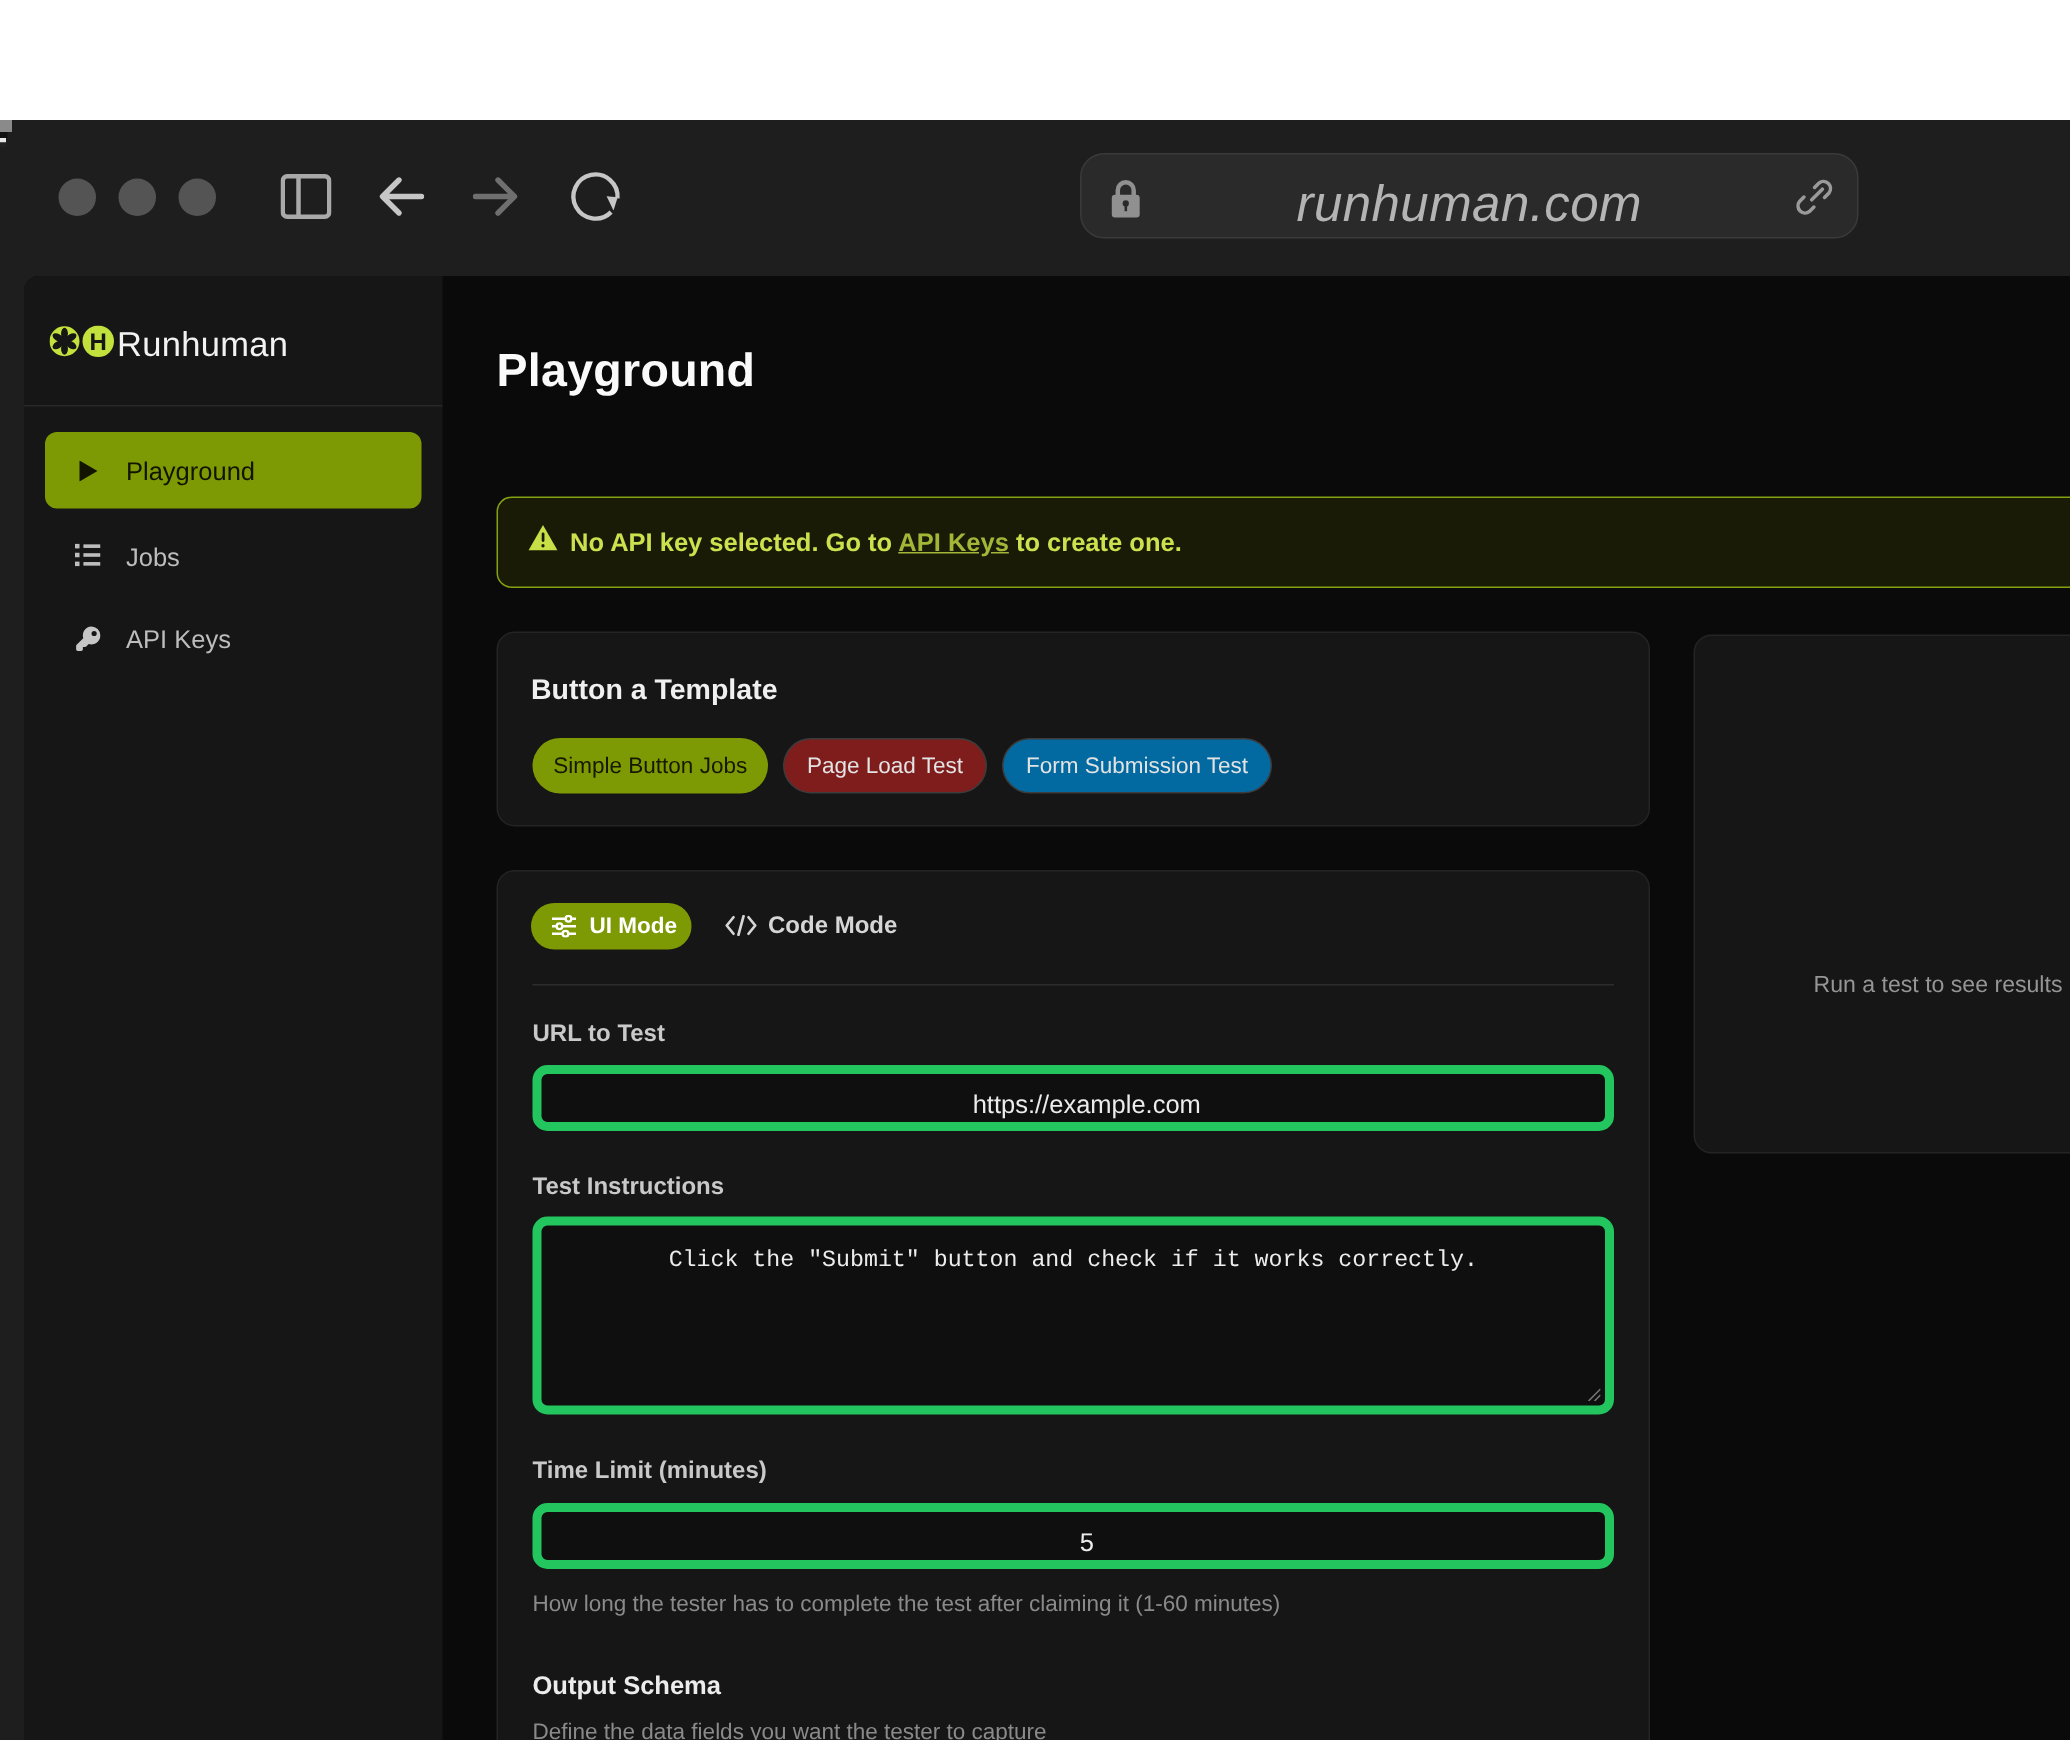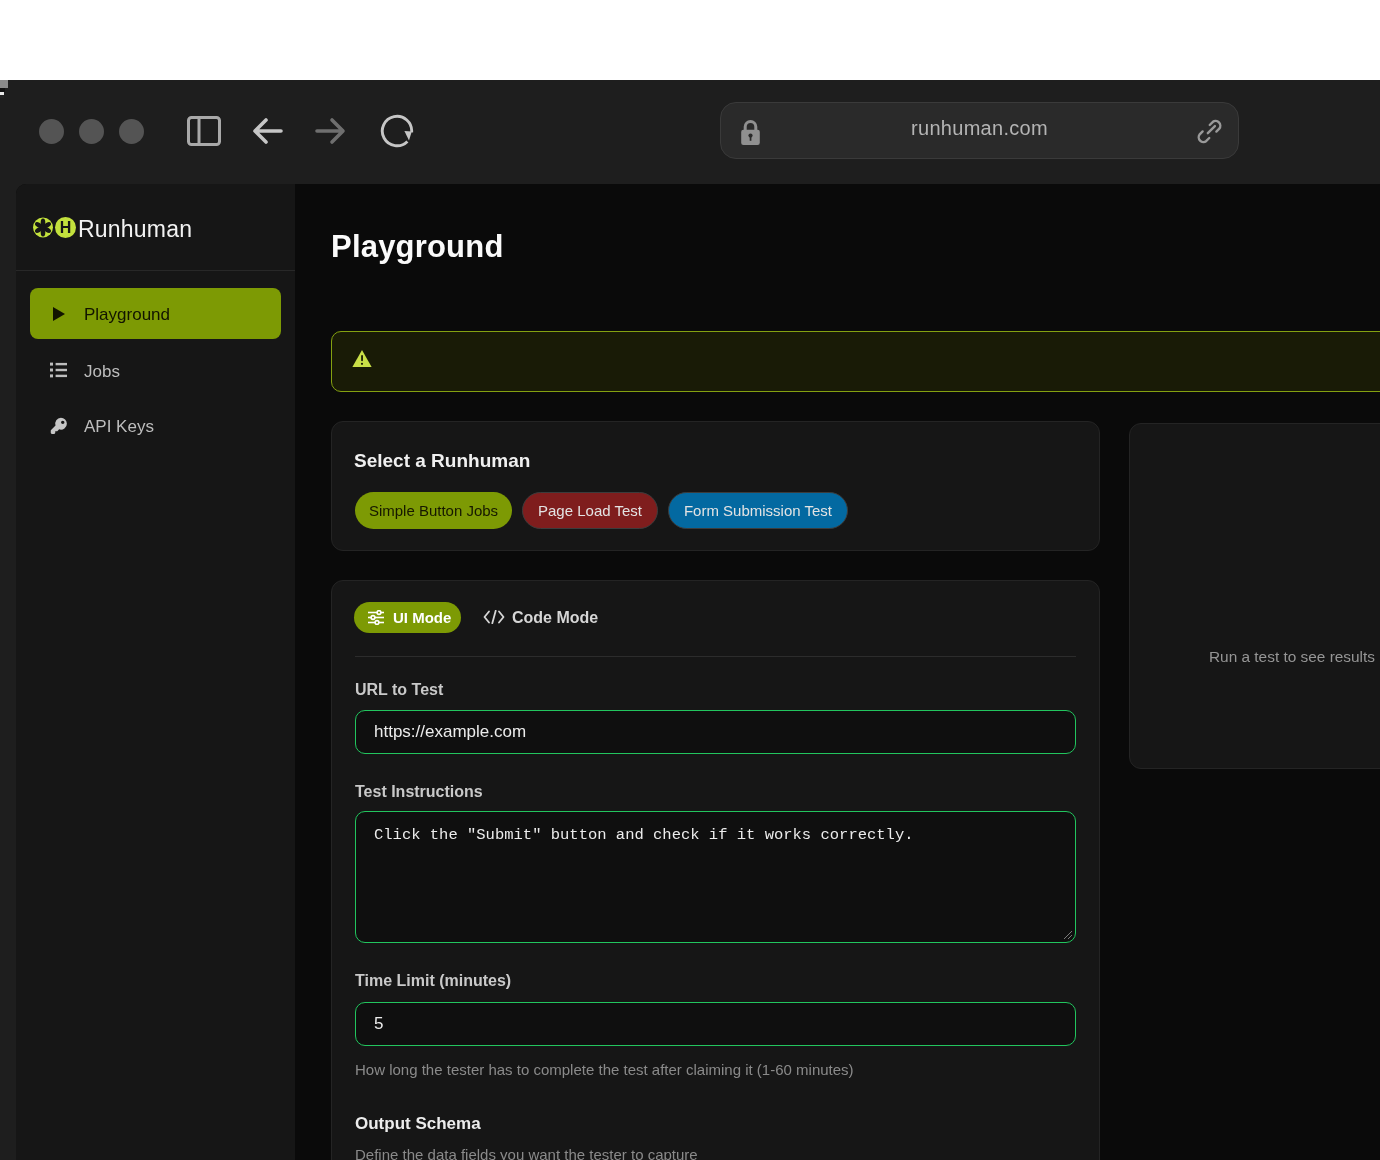--- a/index.html
+++ b/index.html
@@ -14,21 +14,21 @@
   #art2 { left:0; top:88px; width:5px; height:4px; background:#111; }
   #art3 { left:0; top:92px; width:4px; height:3px; background:#e8e8e8; }
   #art4 { left:0; top:95px; width:4px; height:3px; background:#222; }
 
   
   #chrome { left:0; top:80px; width:1380px; height:104px; background:#1e1e1e; }
   .dot { position:absolute; top:119px; width:25px; height:25px; border-radius:50%; background:#545454; }
 
   
   #urlbar { left:720px; top:102px; width:519px; height:57px; background:#2a2a2a; border:1px solid #3a3a3a; border-radius:16px; }
-  #urltext { left:720px; top:117px; width:519px; text-align:center; font-size:20px; color:#b4b4b4; letter-spacing:0.3px; }
+  #urltext { left:720px; top:117px; width:519px; text-align:center; font-size:34px; color:#b4b4b4; letter-spacing:0.3px;font-style:italic; }
 
   
   #page { left:16px; top:184px; width:1364px; height:976px; background:#0a0a0a; border-top-left-radius:10px; overflow:hidden; }
 
   
   #sidebar { left:0; top:0; width:279px; height:976px; background:#161616; }
   #sbdivider { left:0; top:86px; width:279px; height:1px; background:#282828; }
   #logotext { left:62px; top:32px; font-size:23px; color:#f2f2f2; font-weight:400; letter-spacing:0.2px; }
   #navPlay { left:14px; top:104px; width:251px; height:51px; background:#7d9a04; border-radius:8px; }
   #navPlayText { left:68px; top:121px; font-size:17px; font-weight:500; color:#121400; }
@@ -50,21 +50,21 @@
   #pill2 { left:506px; width:136px; background:#7f1d1d; border:1px solid #3c3c3c; color:#e3e3e3; }
   #pill3 { left:652px; width:180px; background:#0369a1; border:1px solid #3c3c3c; color:#e3e3e3; }
 
   #card2 { left:315px; top:396px; width:769px; height:900px; }
   #uipill { left:338px; top:418px; width:107px; height:31px; background:#7d9a04; border-radius:16px; }
   #uipilltext { left:377px; top:425px; font-size:15px; font-weight:700; color:#ffffff; }
   #codemode { left:496px; top:425px; font-size:16px; font-weight:600; color:#d6d6d6; }
   #c2divider { left:339px; top:472px; width:721px; height:1px; background:#2c2c2c; }
 
   .label { position:absolute; left:339px; font-size:16px; font-weight:600; color:#c9c9c9; }
-  .input { position:absolute; left:339px; width:721px; background:#0f0f0f; border:1px solid #22c55e; border-radius:10px; color:#ececec; }
+  .input { position:absolute; left:339px; width:721px; background:#0f0f0f; border:6px solid #22c55e; border-radius:10px; color:#ececec;text-align:center; }
   #lab1 { top:497px; }
   #inp1 { top:526px; height:44px; font-size:17px; line-height:42px; padding-left:18px; }
   #lab2 { top:599px; }
   #inp2 { top:627px; height:132px; font-family:"Liberation Mono", monospace; font-size:15.5px; padding:13px 18px; line-height:21px; }
   #lab3 { top:788px; }
   #inp3 { top:818px; height:44px; font-size:17px; line-height:42px; padding-left:18px; }
   #help3 { left:339px; top:877px; font-size:15px; color:#8a8a8a; position:absolute; }
   #lab4 { left:339px; top:930px; font-size:17px; font-weight:700; color:#ececec; position:absolute; }
   #sub4 { left:339px; top:962px; font-size:15px; color:#8a8a8a; position:absolute; }
 
@@ -158,23 +158,24 @@
     <div class="abs navrow" style="left:68px;top:233px">API Keys</div>
 
     <div class="abs" id="h1">Playground</div>
 
     <div class="abs" id="banner"></div>
     <svg class="abs" style="left:336px;top:165px" width="20" height="19" viewBox="0 0 21 19">
       <path d="M10.5 0.5 L20.6 18.3 H0.4 Z" fill="#c9df47"></path>
       <rect x="9.6" y="5.8" width="1.9" height="6.6" rx="0.95" fill="#191b06"></rect>
       <circle cx="10.5" cy="15.1" r="1.15" fill="#191b06"></circle>
     </svg>
+    <div class="abs" id="bannertext">No API key selected. Go to <a>API Keys</a> to create one.</div>
 
     <div class="abs card" id="card1"></div>
-    <div class="abs" id="card1title">Select a Runhuman</div>
+    <div class="abs" id="card1title">Button a Template</div>
     <div class="pill" id="pill1">Simple Button Jobs</div>
     <div class="pill" id="pill2">Page Load Test</div>
     <div class="pill" id="pill3">Form Submission Test</div>
 
     <div class="abs card" id="card2"></div>
     <div class="abs" id="uipill"></div>
     <svg class="abs" style="left:352px;top:426px" width="16" height="15" viewBox="0 0 16 15">
       <g stroke="#ffffff" stroke-width="1.6" fill="none">
         <line x1="0" y1="2.5" x2="16" y2="2.5"></line>
         <line x1="0" y1="7.5" x2="16" y2="7.5"></line>

